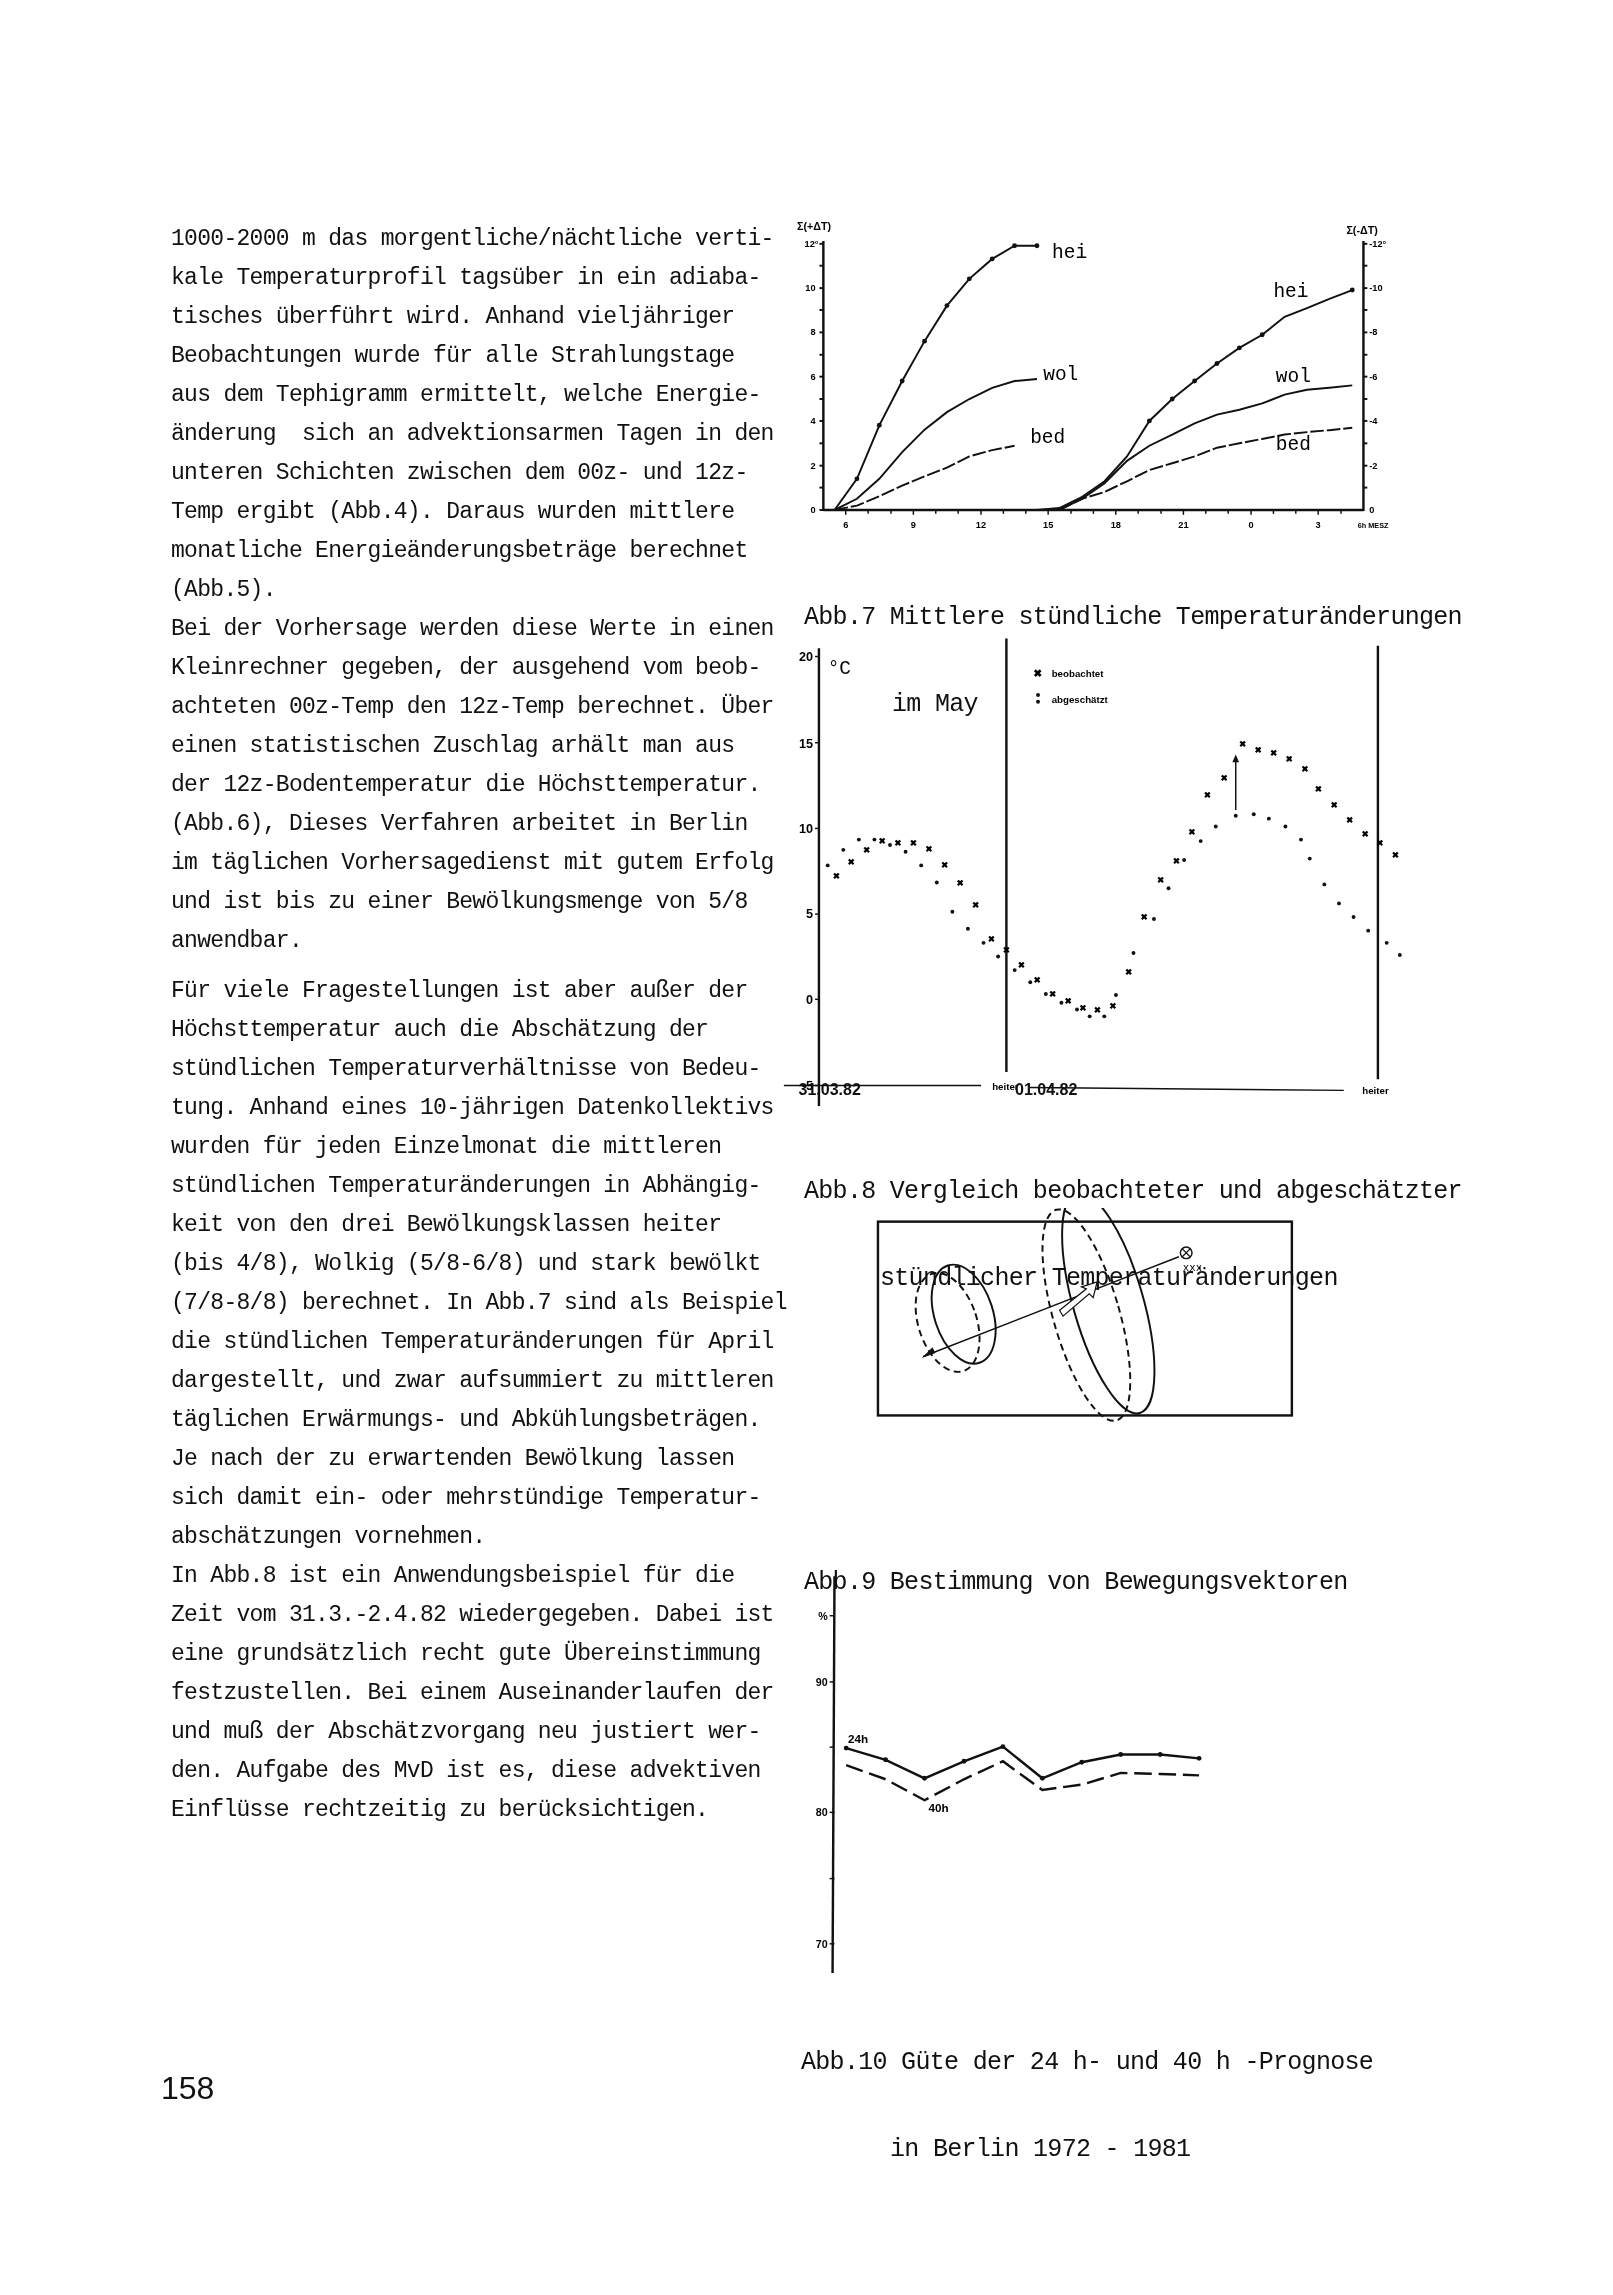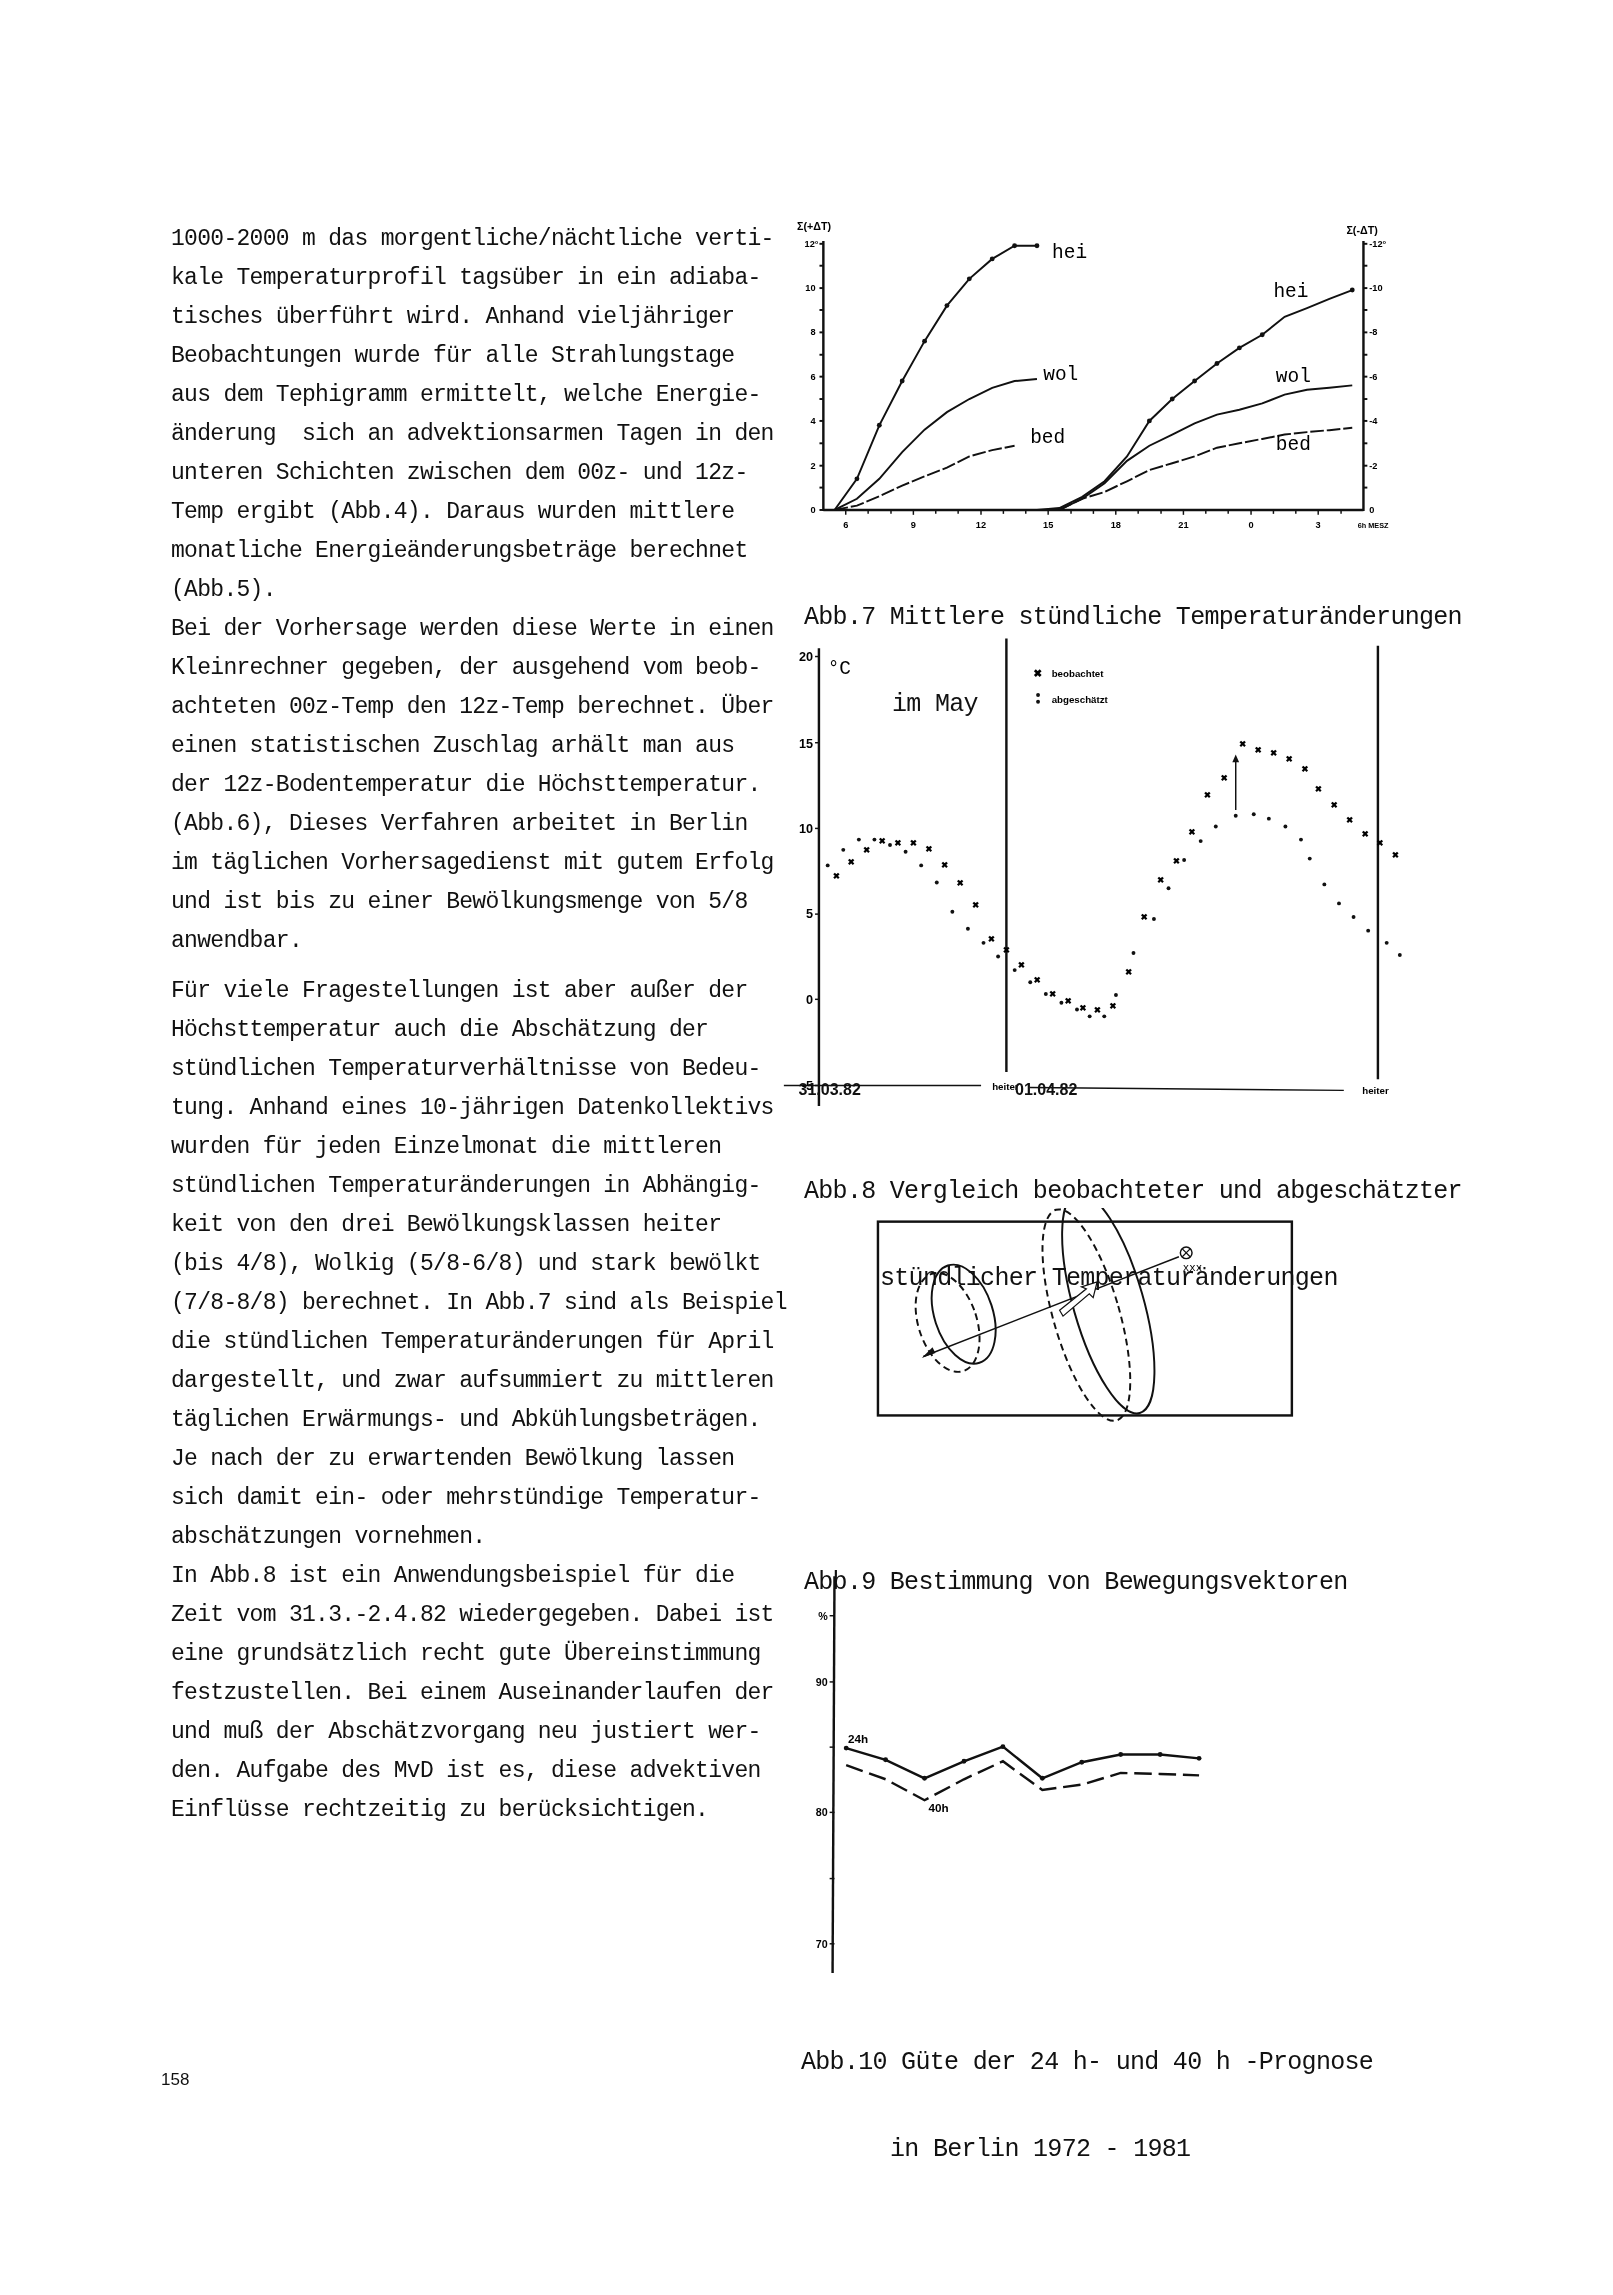--- a/index.html
+++ b/index.html
@@ -2,21 +2,21 @@
 <html style="font-size:7.8px"><head>
 <meta charset="utf-8">
 <style>
   html, body { margin: 0; padding: 0; background: #ffffff; }
   body { width: 1613px; height: 2295px; position: relative; overflow: hidden; font-family: "DejaVu Sans Mono", "Liberation Mono", monospace; color: #111; }
   .col-left { position: absolute; left: 141px; top: 220px; width: 628px; margin-left: 30px; }
   .line { font-size: 23px; line-height: 39px; white-space: pre; letter-spacing: -0.7px; font-family: "Liberation Mono", "DejaVu Sans Mono", monospace; }
   .gap { height: 10.7px; }
   .fig { position: absolute; }
   .caption { position: absolute; font-size: 25px; line-height: 29px; white-space: pre; letter-spacing: -0.7px; font-family: "Liberation Mono", "DejaVu Sans Mono", monospace; }
-  .page-number { position: absolute; left: 161px; top: 2070px; font-size: 17px; font-family: "Liberation Sans", sans-serif; }
+  .page-number { position: absolute; left: 161px; top: 2070px; font-size: 32px; font-family: "Liberation Sans", sans-serif; }
   svg text { font-family: "Liberation Sans", sans-serif; font-weight: bold; }
   svg .lbl { font-family: "Liberation Mono", "DejaVu Sans Mono", monospace; font-weight: normal; }
 </style>
 </head>
 <body>
 
 <div class="col-left">
   <div>
     <div class="line">1000-2000 m das morgentliche/nächtliche verti-</div>
     <div class="line">kale Temperaturprofil tagsüber in ein adiaba-</div>

